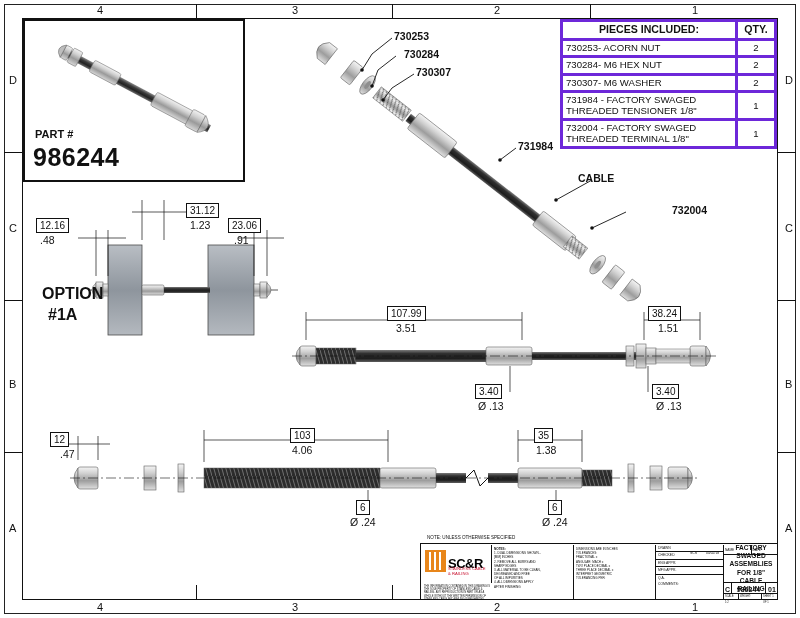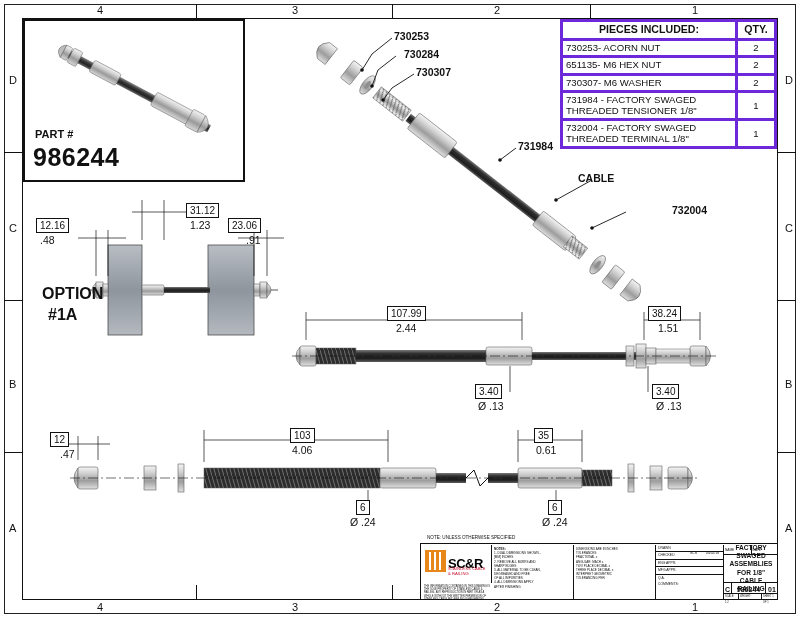--- a/index.html
+++ b/index.html
@@ -196,21 +196,21 @@
     <tbody>
         <tr>
       <th>PIECES INCLUDED:</th>
       <th class="qty">QTY.</th>
     </tr>
     <tr>
       <td class="desc">730253- ACORN NUT</td>
       <td class="qty">2</td>
     </tr>
     <tr>
-      <td class="desc">651135- M6 HEX NUT</td>
+      <td class="desc">730284- M6 HEX NUT</td>
       <td class="qty">2</td>
     </tr>
     <tr>
       <td class="desc">730307- M6 WASHER</td>
       <td class="qty">2</td>
     </tr>
     <tr>
       <td class="desc">731984 - FACTORY SWAGED THREADED TENSIONER 1/8"</td>
       <td class="qty">1</td>
     </tr>
@@ -406,42 +406,42 @@
   <div class="optlabel" style="left:42px;top:285px;">OPTION</div>
   <div class="optlabel" style="left:48px;top:306px;">#1A</div>
 
   <div class="dimbox" style="left:36px;top:218px;">12.16</div>
   <div class="dimval" style="left:40px;top:234px;">.48</div>
 
   <div class="dimbox" style="left:186px;top:203px;">31.12</div>
   <div class="dimval" style="left:190px;top:219px;">1.23</div>
 
   <div class="dimbox" style="left:228px;top:218px;">23.06</div>
-  <div class="dimval" style="left:246px;top:234px;">.91</div>
+  <div class="dimval" style="left:234px;top:234px;">.91</div>
 
   <div class="dimbox" style="left:387px;top:306px;">107.99</div>
-  <div class="dimval" style="left:396px;top:322px;">2.44</div>
+  <div class="dimval" style="left:396px;top:322px;">3.51</div>
 
   <div class="dimbox" style="left:648px;top:306px;">38.24</div>
   <div class="dimval" style="left:658px;top:322px;">1.51</div>
 
   <div class="dimbox" style="left:475px;top:384px;">3.40</div>
   <div class="dimval" style="left:478px;top:400px;">Ø .13</div>
 
   <div class="dimbox" style="left:652px;top:384px;">3.40</div>
   <div class="dimval" style="left:656px;top:400px;">Ø .13</div>
 
   <div class="dimbox" style="left:50px;top:432px;">12</div>
   <div class="dimval" style="left:60px;top:448px;">.47</div>
 
   <div class="dimbox" style="left:290px;top:428px;">103</div>
   <div class="dimval" style="left:292px;top:444px;">4.06</div>
 
   <div class="dimbox" style="left:534px;top:428px;">35</div>
-  <div class="dimval" style="left:536px;top:444px;">0.61</div>
+  <div class="dimval" style="left:536px;top:444px;">1.38</div>
 
   <div class="dimbox" style="left:356px;top:500px;">6</div>
   <div class="dimval" style="left:350px;top:516px;">Ø .24</div>
 
   <div class="dimbox" style="left:548px;top:500px;">6</div>
   <div class="dimval" style="left:542px;top:516px;">Ø .24</div>
 
   <div class="titleblock">
     <div class="tb-note">NOTE:  UNLESS OTHERWISE SPECIFIED</div>
 

